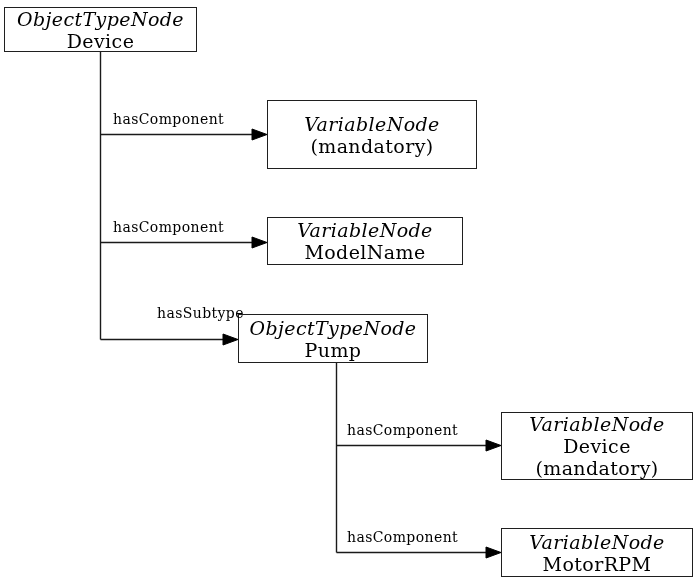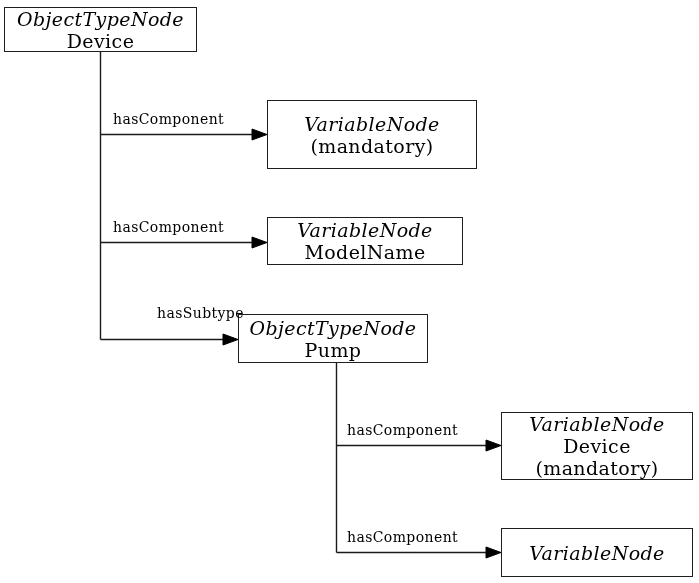--- a/index.html
+++ b/index.html
@@ -105,20 +105,21 @@
   </div>
 
   <div class="node" style="left:501px; top:412px; width:192px; height:68px;">
     <div class="node-type">VariableNode</div>
     <div class="node-name">Device</div>
     <div class="node-modifier">(mandatory)</div>
   </div>
 
   <div class="node" style="left:501px; top:528px; width:192px; height:49px;">
     <div class="node-type">VariableNode</div>
+    <div class="node-name">MotorRPM</div>
   </div>
 
   <div class="edge-label" style="left:113px; top:108px;">hasComponent</div>
 
   <div class="edge-label" style="left:113px; top:216px;">hasComponent</div>
 
   <div class="edge-label" style="left:113px; top:302px;margin-left:44px;">hasSubtype</div>
 
   <div class="edge-label" style="left:347px; top:419px;">hasComponent</div>
 

